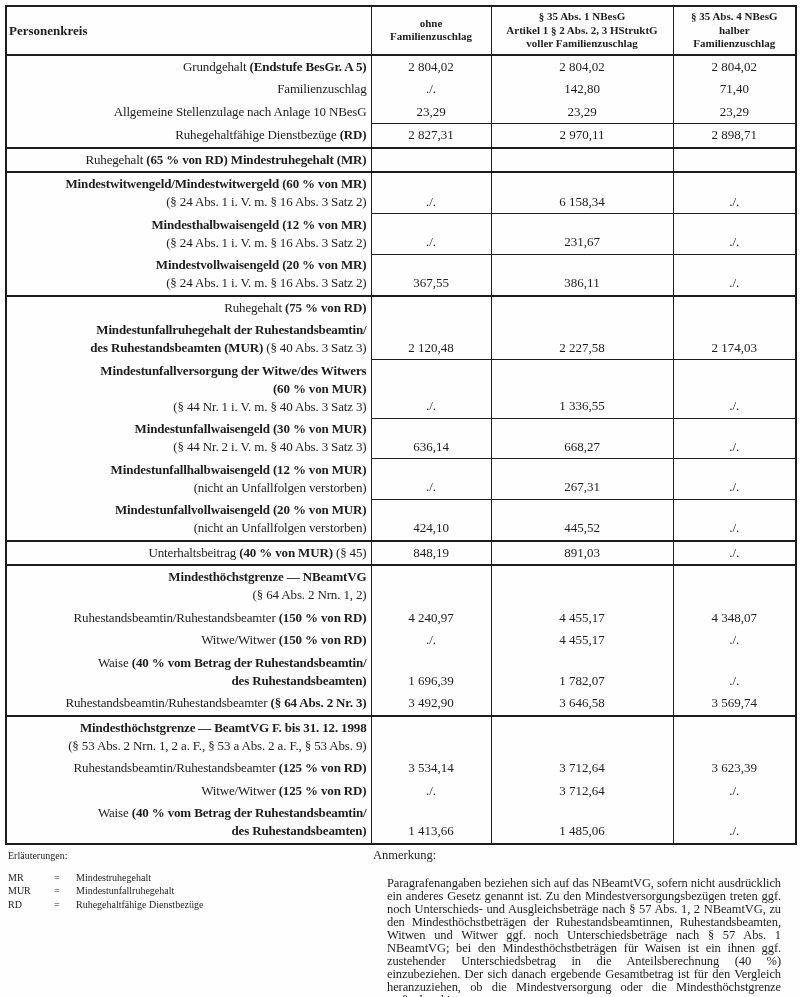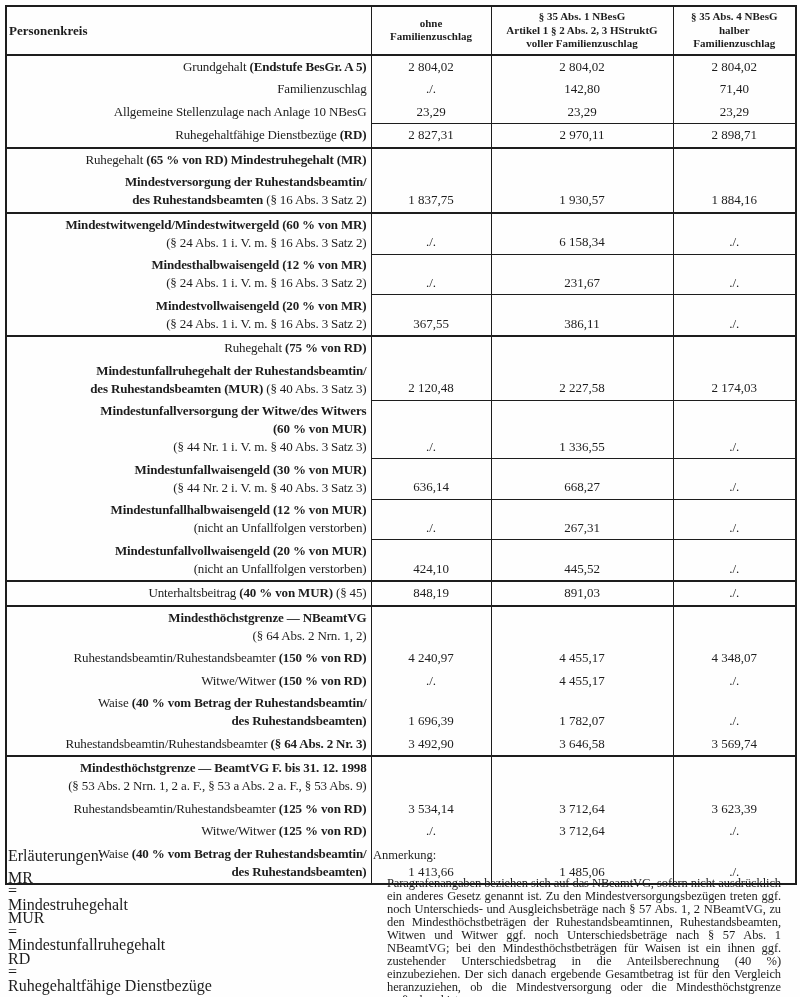--- a/index.html
+++ b/index.html
@@ -31,23 +31,23 @@
   td.lbl { padding: 2px 4px 2.5px 7px; line-height: 18px; vertical-align: middle; text-align: right; }
   td.lbl div { white-space: nowrap; letter-spacing: -0.15px; overflow: hidden; }
   td.val {
     text-align: center; vertical-align: bottom;
     padding: 2px 2px 2.5px; line-height: 18px; white-space: nowrap;
   }
   tr.sep-full td { border-top: 2px solid #1d1d1d; }
   tr.sep-values td.val { border-top: 1px solid #1d1d1d; margin-top: 20px; }
   .b { font-weight: bold; }
 
-  .legend { position: absolute; left: 8px; top: 849px; width: 350px; font-size: 16px; line-height: 13.5px; }
+  .legend { position: absolute; left: 8px; top: 849px; width: 350px; font-size: 10px; line-height: 13.5px; }
   .legend-title { margin-bottom: 8px; }
-  .legend-row { display: flex; flex-direction: column; }
+  .legend-row { display: flex; }
   .legend-row .abbr { width: 46px; }
   .legend-row .eq { width: 22px; }
 
   .note { position: absolute; left: 373px; top: 849px; width: 422px; font-size: 12.5px; }
   .note-title { margin-bottom: 12px; line-height: 13.5px; }
   .note-text { margin: 14px; text-align: justify; line-height: 13px; letter-spacing: -0.1px; }
 </style>
 </head>
 <body>
 
@@ -113,29 +113,20 @@
           <td class="val">2 898,71</td>
         </tr>
         <tr class="sep-full">
           <td class="lbl">
             <div><span>Ruhegehalt </span><span class="b">(65 % von RD) Mindestruhegehalt (MR)</span></div>
           </td>
           <td class="val"></td>
           <td class="val"></td>
           <td class="val"></td>
         </tr>
-        <tr class="sep-none">
-          <td class="lbl">
-            <div><span class="b">Mindestversorgung der Ruhestandsbeamtin/</span></div>
-            <div><span class="b">des Ruhestandsbeamten </span><span>(§ 16 Abs. 3 Satz 2)</span></div>
-          </td>
-          <td class="val">1 837,75</td>
-          <td class="val">1 930,57</td>
-          <td class="val">1 884,16</td>
-        </tr>
         <tr class="sep-full">
           <td class="lbl">
             <div><span class="b">Mindestwitwengeld/Mindestwitwergeld (60 % von MR)</span></div>
             <div><span>(§ 24 Abs. 1 i. V. m. § 16 Abs. 3 Satz 2)</span></div>
           </td>
           <td class="val">./.</td>
           <td class="val">6 158,34</td>
           <td class="val">./.</td>
         </tr>
         <tr class="sep-values">

